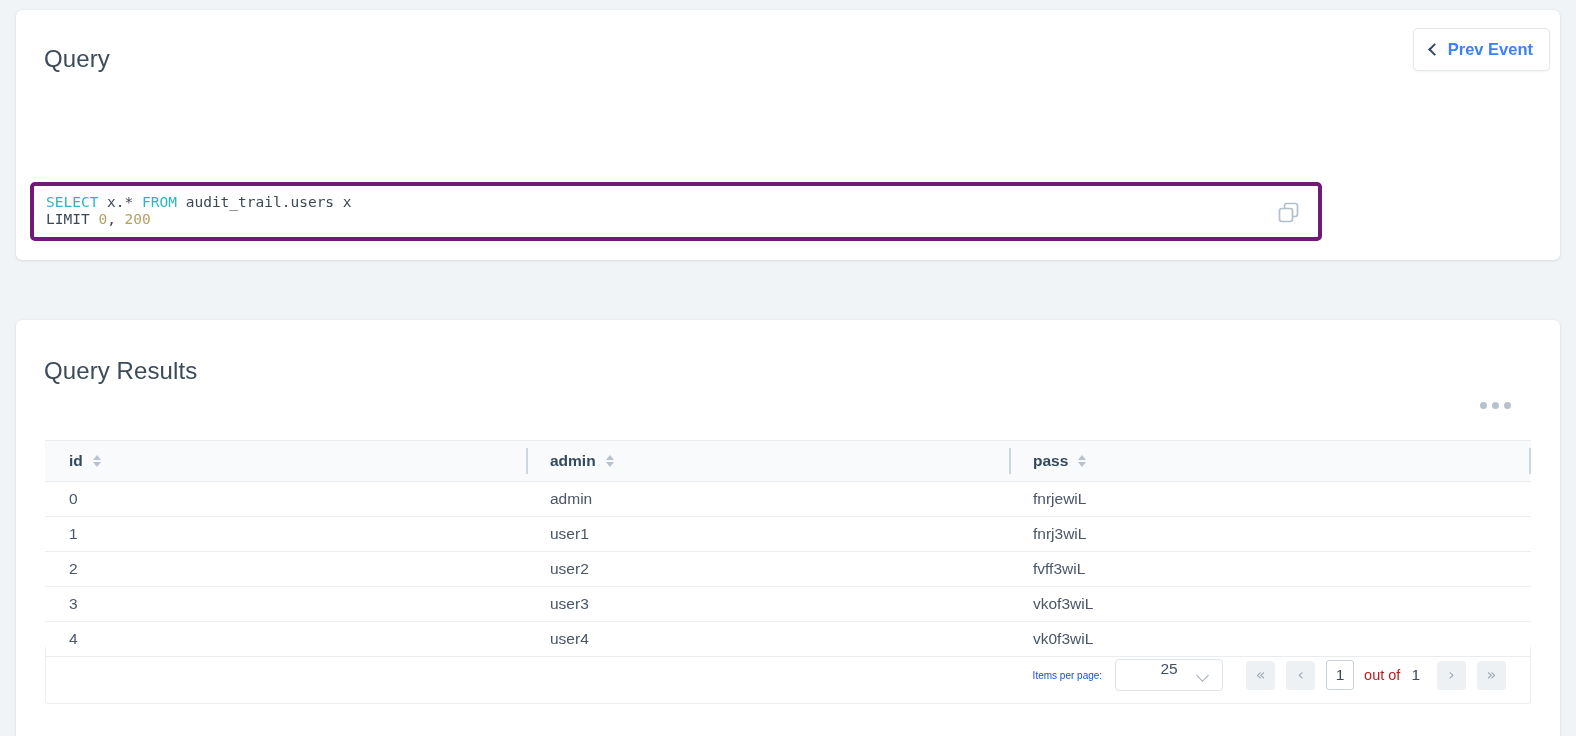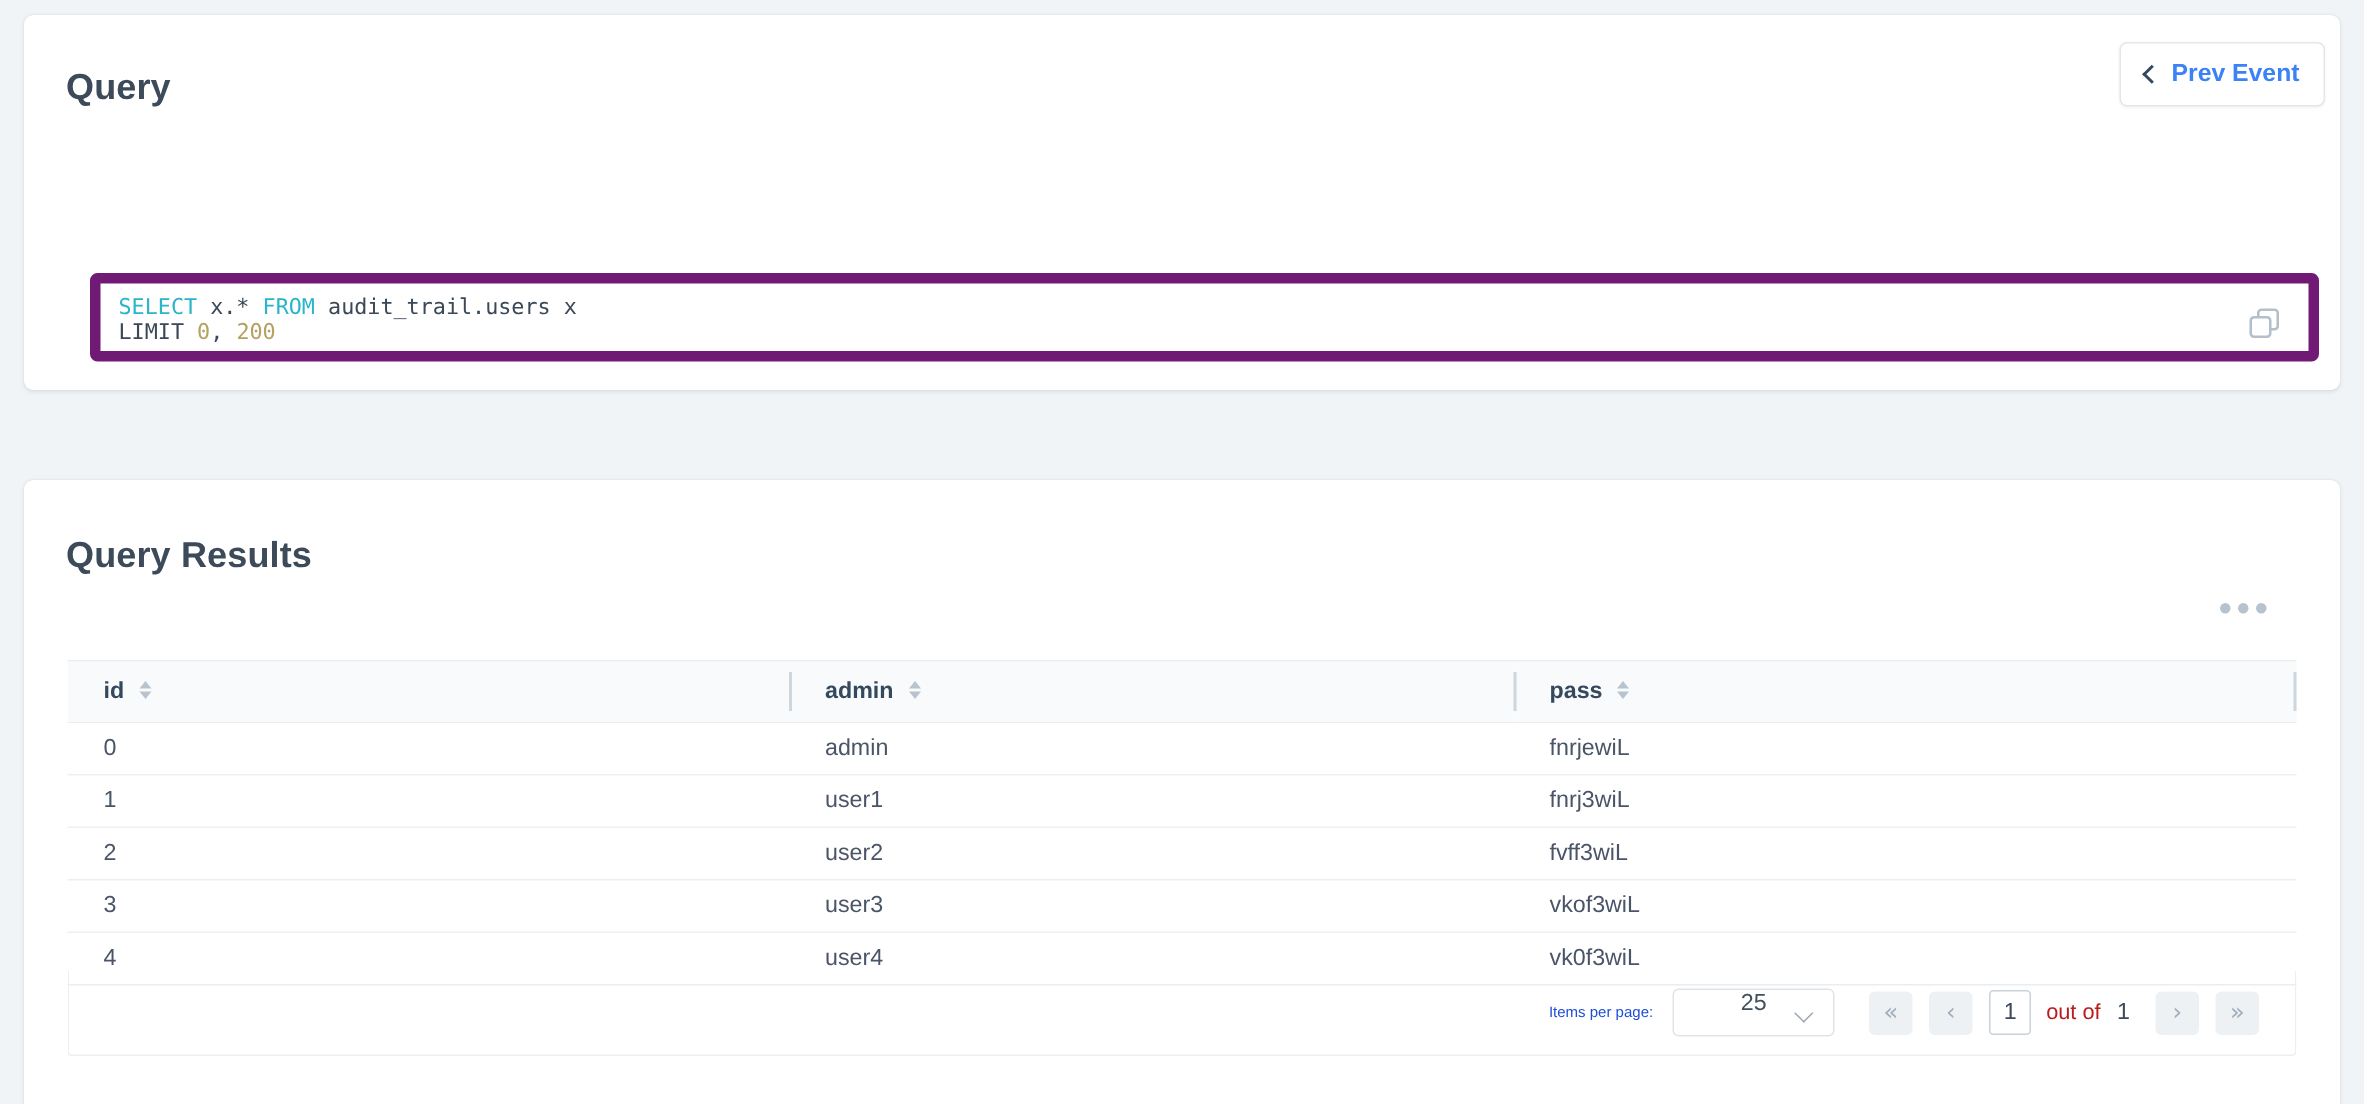--- a/index.html
+++ b/index.html
@@ -39,21 +39,21 @@
     width: 1544px;
     height: 436px;
     margin-top: 36px;
   }
 
   
   .card-title {
     position: absolute;
     color: #3c4a5a;
     font-size: 24px;
-    font-weight: 700;
+    font-weight: 400;
     letter-spacing: 0.1px;
   }
   #query-title { left: 28px; top: 35px; }
   #results-title { left: 28px; top: 37px; }
 
   
   .nav-btns {
     position: absolute;
     right: 10px;
     top: 18px;
@@ -117,25 +117,25 @@
     content: "";
     position: absolute;
     background: #ffffff;
   }
   .plus-icon::before { left: 0; top: 6px; width: 14px; height: 2.2px; }
   .plus-icon::after  { top: 0; left: 6px; height: 14px; width: 2.2px; }
 
   
   #sql-box {
     position: absolute;
-    left: 44px;
+    left: 14px;
     top: 172px;
-    width: 1486px;
+    width: 1292px;
     height: 59px;
-    border: 7px solid #701a75;
+    border: 4px solid #701a75;
     border-radius: 5px;
     background: #ffffff;
   }
   #sql-code {
     position: absolute;
     left: 12px;
     top: 8px;
     margin: 0;
     font-family: "DejaVu Sans Mono", "Liberation Mono", monospace;
     font-size: 14.5px;
@@ -190,20 +190,21 @@
     color: #34495e;
     font-size: 15.5px;
     font-weight: 700;
     text-align: left;
     padding: 0 0 0 24px;
     position: relative;
     vertical-align: middle;
   }
   #results-table thead th .hcell {
     display: flex;
+    align-items: center;
     gap: 10px;
   }
   #results-table thead th.divided::before {
     content: "";
     position: absolute;
     left: 0;
     top: 7px;
     bottom: 7px;
     width: 1.6px;
     background: #ccd6de;

